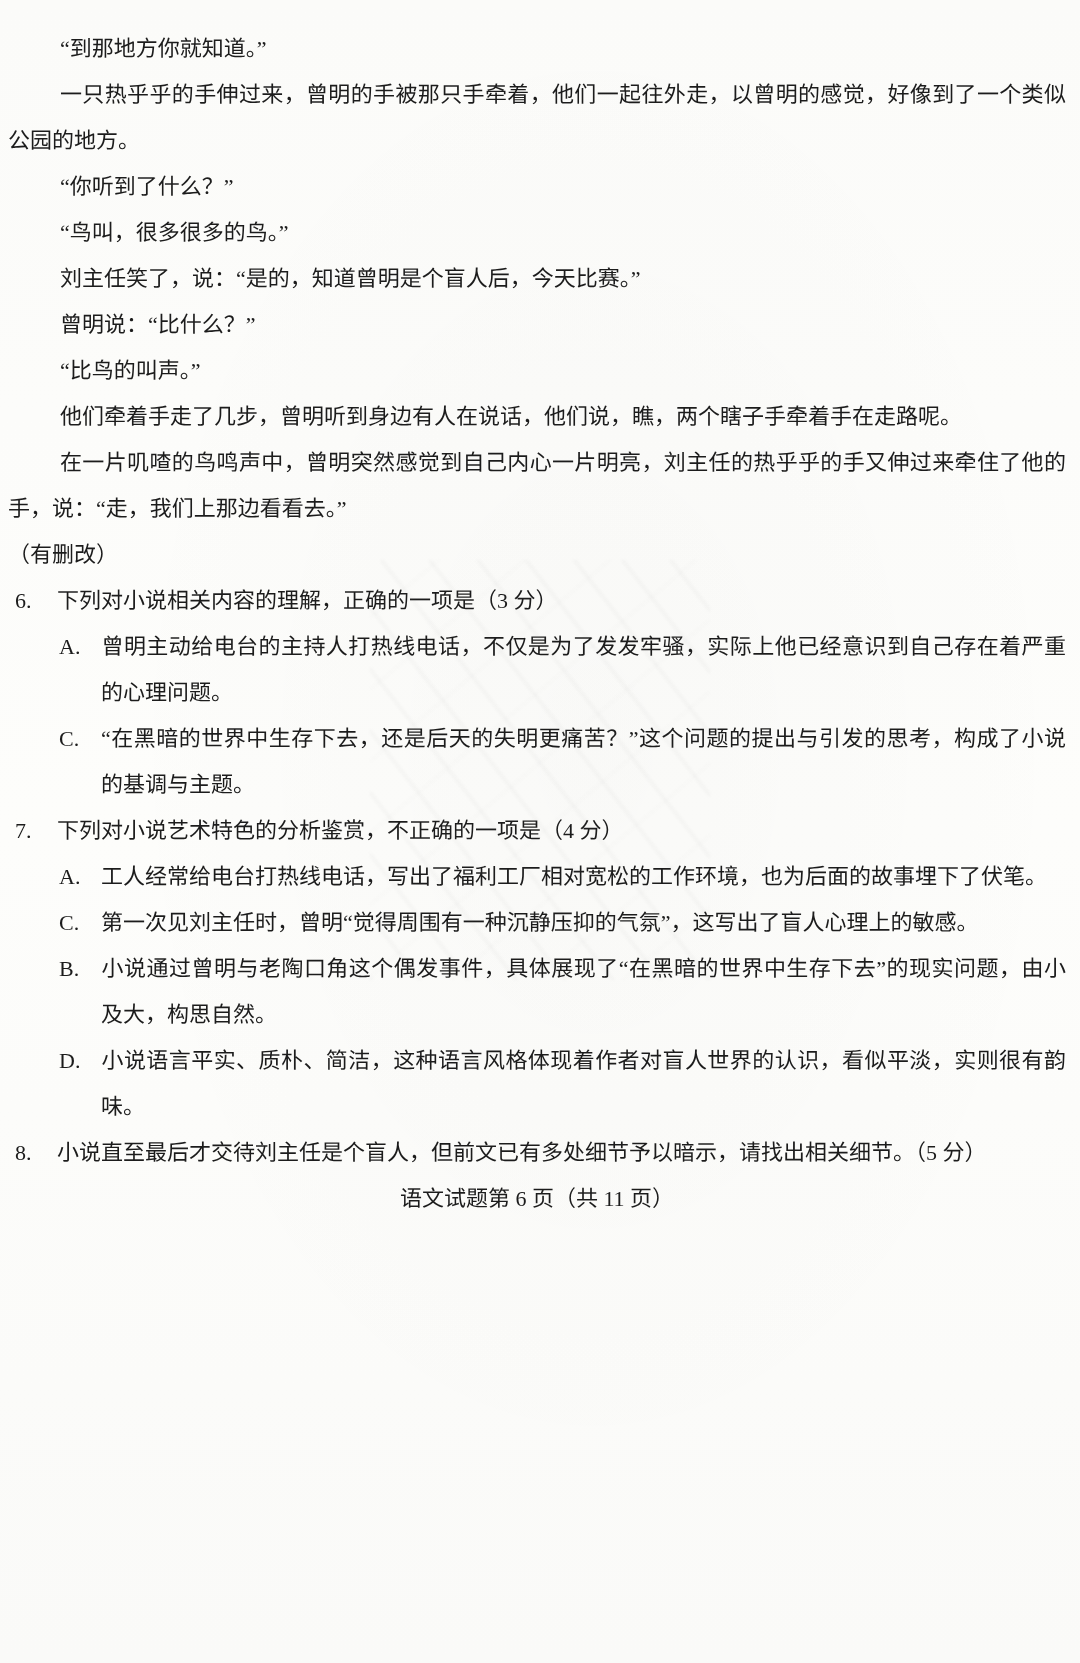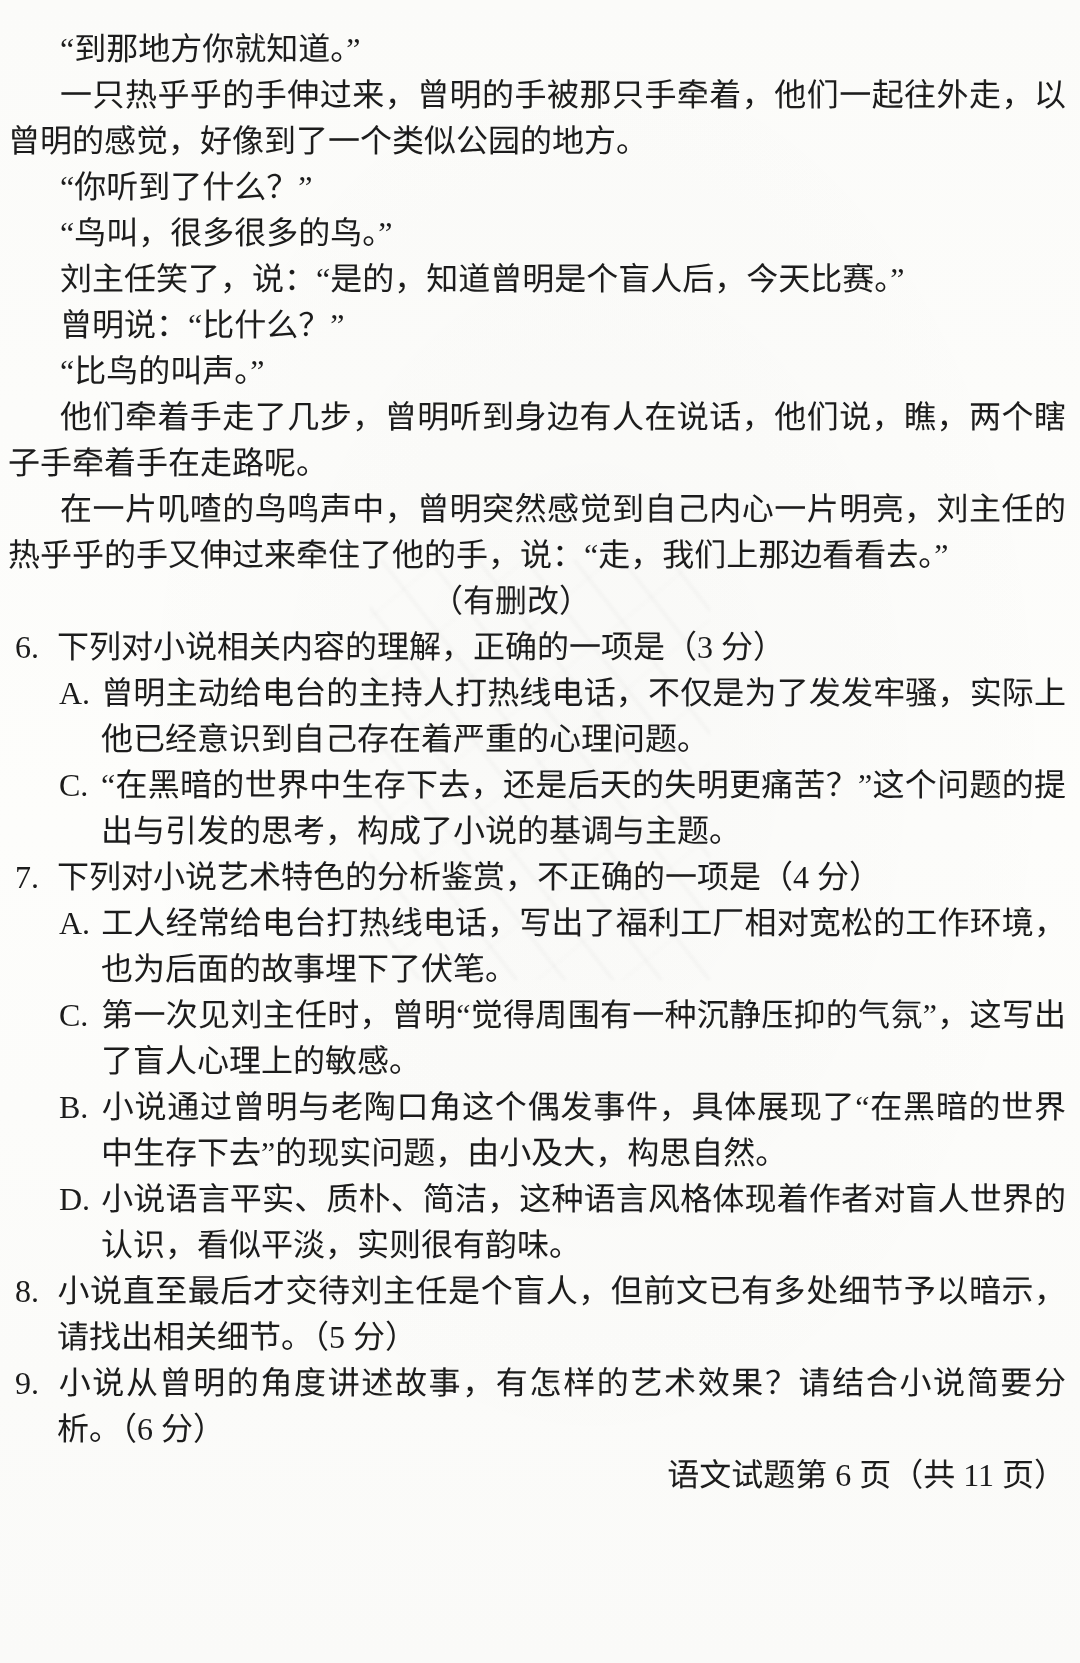--- a/index.html
+++ b/index.html
@@ -12,32 +12,32 @@
     width: 1080px;
     height: 1663px;
     box-sizing: border-box;
     background: #fcfcfa;
     background-image:
       radial-gradient(ellipse at 55% 45%, rgba(0,0,0,0.015), rgba(0,0,0,0) 60%),
       linear-gradient(180deg, #fbfbf9 0%, #fdfdfb 50%, #fafaf8 100%);
     padding: 26px 14px 0 8px;
     overflow: hidden;
     font-family: "Liberation Serif", "DejaVu Serif", serif;
-    font-size: 32px;
+    font-size: 22px;
     line-height: 46px;
     color: #1c1c1c;
     text-align: justify;
   }
   .story p.para {
     margin: 0;
     text-indent: 52px;
   }
   .attribution {
     margin: 0;
-    text-align: center;
+    text-align: left;
     padding-right: 52px;
   }
   .question { margin: 0; }
   .stem {
     margin: 0;
     padding-left: 49px;
     text-indent: -42px;
   }
   .qnum {
     display: inline-block;
@@ -49,21 +49,21 @@
     padding-left: 93px;
     text-indent: -42px;
   }
   .opt-label {
     display: inline-block;
     width: 42px;
     text-indent: 0;
   }
   .page-footer {
     margin: 0;
-    text-align: right;
+    text-align: center;
   }
   
   .watermark {
     position: absolute;
     left: 370px;
     top: 560px;
     width: 340px;
     height: 420px;
     pointer-events: none;
     background:
@@ -110,23 +110,20 @@
       <p class="option"><span class="opt-label">A.</span><span>工人经常给电台打热线电话，写出了福利工厂相对宽松的工作环境，也为后面的故事埋下了伏笔。</span></p>
       <p class="option"><span class="opt-label">C.</span><span>第一次见刘主任时，曾明“觉得周围有一种沉静压抑的气氛”，这写出了盲人心理上的敏感。</span></p>
       <p class="option"><span class="opt-label">B.</span><span>小说通过曾明与老陶口角这个偶发事件，具体展现了“在黑暗的世界中生存下去”的现实问题，由小及大，构思自然。</span></p>
       <p class="option"><span class="opt-label">D.</span><span>小说语言平实、质朴、简洁，这种语言风格体现着作者对盲人世界的认识，看似平淡，实则很有韵味。</span></p>
     </div>
 
     <div class="question">
       <p class="stem"><span class="qnum">8.</span><span>小说直至最后才交待刘主任是个盲人，但前文已有多处细节予以暗示，请找出相关细节。（5 分）</span></p>
     </div>
 
-    <div class="question">
-      <p class="stem"><span class="qnum">9.</span><span>小说从曾明的角度讲述故事，有怎样的艺术效果？请结合小说简要分析。（6 分）</span></p>
-    </div>
 
   </section>
 
   <footer class="page-footer">
     <span>语文试题第 6 页（共 11 页）</span>
   </footer>
 
 </div>
 
 </body></html>

